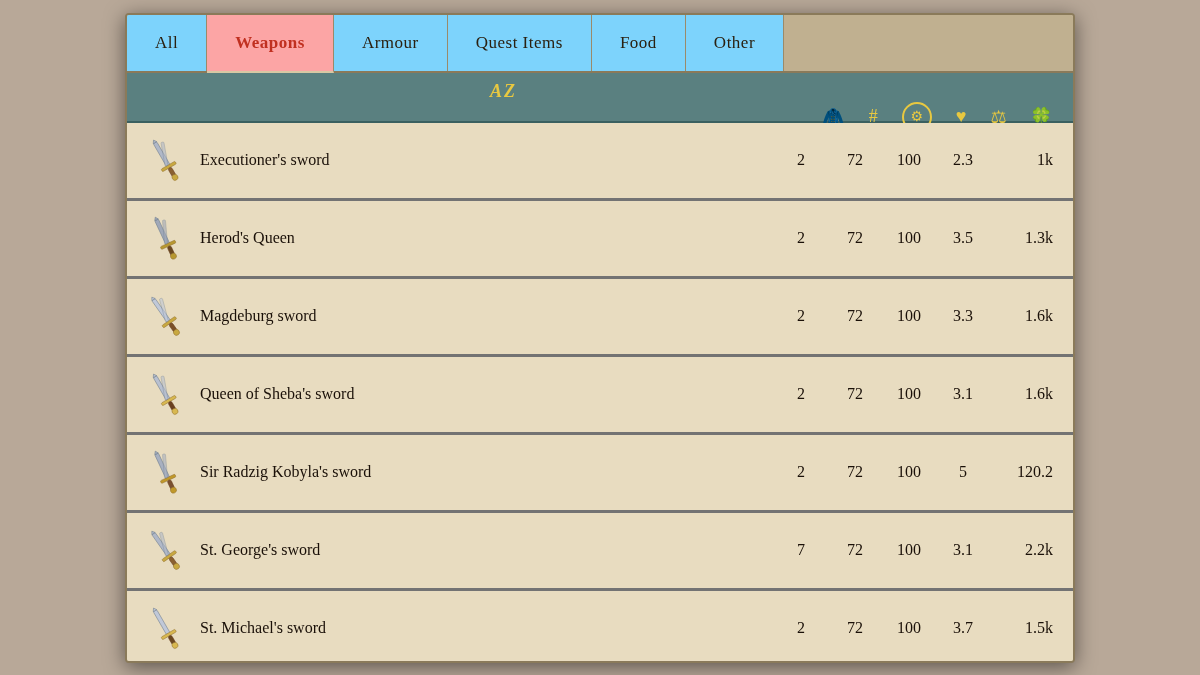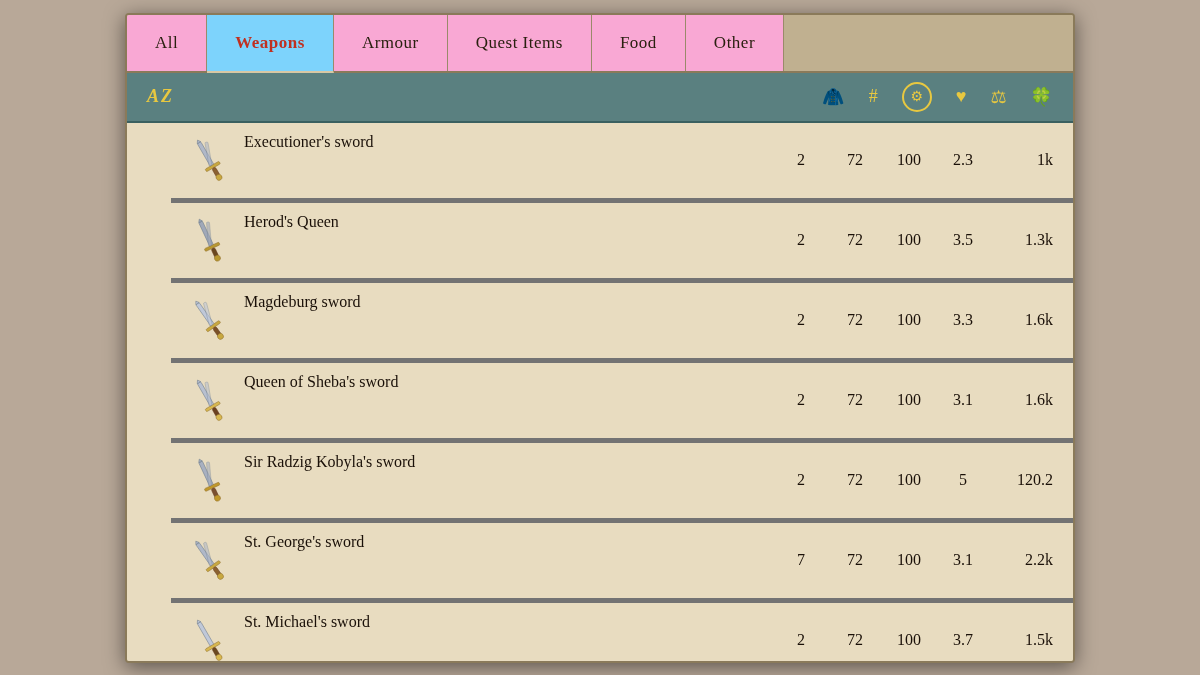--- a/index.html
+++ b/index.html
@@ -39,47 +39,48 @@
     .tab {
       display: flex;
       align-items: center;
       justify-content: center;
       padding: 0 28px;
       cursor: pointer;
       font-size: 17px;
       color: #2a2010;
       font-family: 'Georgia', serif;
       letter-spacing: 0.5px;
-      background: #f9a8d4;
+      background: #7dd3fc;
       border-right: 1px solid #9a8a6a;
       position: relative;
     }
 
     .tab:first-child {
       border-left: none;
     }
 
     .tab.active {
-      background: #7dd3fc;
+      background: #fca5a5;
       color: #c03020;
       font-weight: bold;
       border-bottom: 2px solid #d8c8a4;
       margin-bottom: -2px;
       z-index: 1;
     }
 
     
     .header-row {
       display: flex;
       align-items: center;
       background: #5a8080;
       padding: 8px 20px;
       height: 50px;
       flex-shrink: 0;
       border-bottom: 2px solid #3a6060;
+      flex-direction: column;
     }
 
     .header-sort {
       display: flex;
       align-items: center;
       gap: 4px;
       color: #e8c840;
       font-size: 18px;
       font-weight: bold;
       width: 220px;
@@ -114,24 +115,24 @@
 
     
     .item-list {
       flex: 1;
       overflow-y: auto;
       background: #e8dcc0;
     }
 
     .item-row {
       display: flex;
+      align-items: center;
       padding: 10px 20px 10px 10px;
-      border-bottom: 5px solid #737373;
+      border-bottom: 3px solid #737373;
       min-height: 62px;
-      margin-left: 44px;
     }
 
     .item-icon {
       width: 55px;
       height: 55px;
       display: flex;
       align-items: center;
       justify-content: center;
       flex-shrink: 0;
     }

